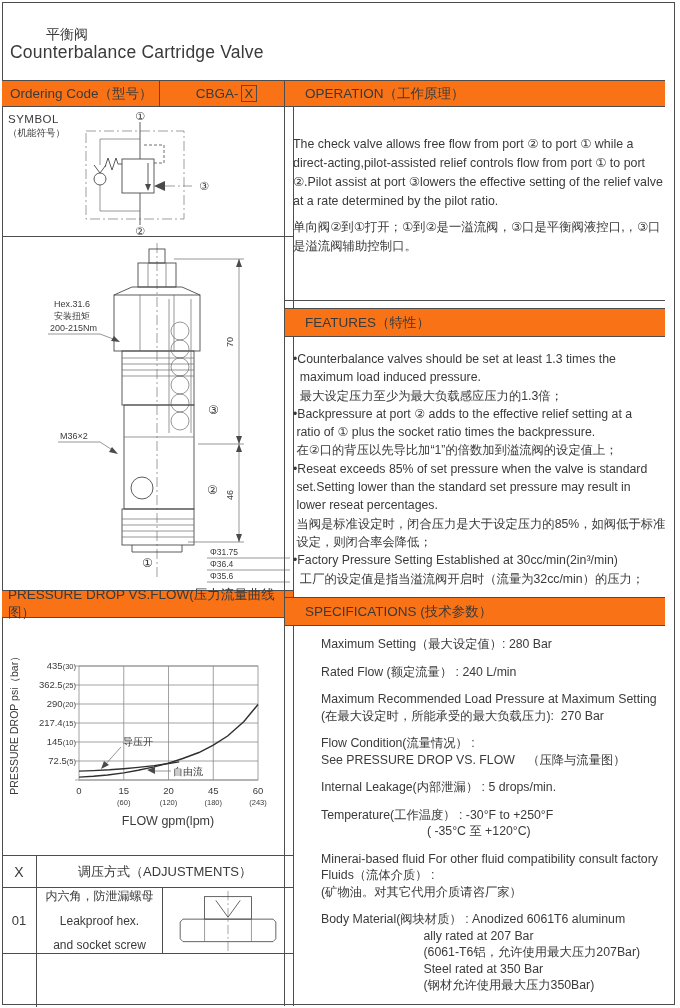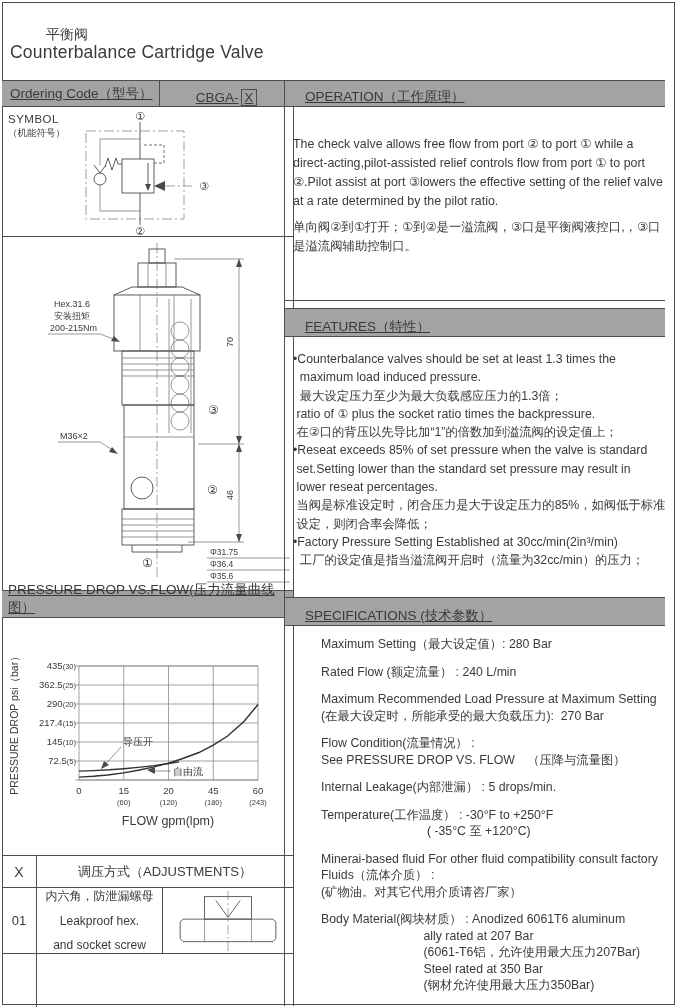--- a/index.html
+++ b/index.html
@@ -7,21 +7,21 @@
     width:680px;height:1008px;position:relative;background:#fff;
     font-family:"Liberation Sans","DejaVu Sans",sans-serif;
     color:#3a3a3a; overflow:hidden;
   }
   .abs{position:absolute;}
   .frame{left:2px;top:2px;width:673px;height:1003px;border:1px solid #4d4d4d;box-sizing:border-box;}
   .title-zh{left:10px;top:26px;font-size:14px;margin-left:36px;}
   .title-en{left:10px;top:42px;font-size:17.5px;letter-spacing:.2px;}
   .col-left{left:2px;top:80px;width:291px;height:926px;border-right:1px solid #4d4d4d;box-sizing:content-box;}
   .col-right{left:284px;top:80px;width:380px;height:926px;border-left:1px solid #4d4d4d;padding-left:34px;}
-  .band{border-top:1px solid #4d4d4d;border-bottom:1px solid #4d4d4d;display:flex;align-items:flex-end;font-size:13.5px;box-sizing:border-box;background:#a3a3a3;text-decoration:underline;}
+  .band{border-top:1px solid #4d4d4d;border-bottom:1px solid #4d4d4d;display:flex;align-items:center;font-size:13.5px;box-sizing:border-box;background:#f97316;}
   
   .ordering-row{left:0;top:0;width:291px;height:27px;}
   .ordering-label{width:158px;height:100%;display:flex;align-items:center;padding-left:8px;border-right:1px solid #4d4d4d;box-sizing:border-box;}
   .ordering-code{flex:1;display:flex;align-items:center;justify-content:center;font-size:13.5px;}
   .code-x{border:1px solid #4d4d4d;padding:0 3px;margin-left:2px;font-size:13px;line-height:15px;}
   .symbol-sec{left:0;top:27px;width:291px;height:130px;border-bottom:1px solid #4d4d4d;box-sizing:border-box;}
   .symbol-label{left:6px;top:6px;font-size:11.5px;letter-spacing:.5px;}
   .symbol-sub{left:6px;top:20px;font-size:9.5px;}
   .drawing-sec{left:0;top:157px;width:291px;height:353px;}
   .chart-hdr{left:0;top:510px;width:291px;height:28px;padding-left:6px;font-size:13.5px;}
@@ -235,20 +235,21 @@
   <div class="abs band op-hdr">OPERATION（工作原理）</div>
   <div class="abs op-en">The check valve allows free flow from port ② to port ① while a direct-acting,pilot-assisted relief controls flow from port ① to port ②.Pilot assist at port ③lowers the effective setting of the relief valve at a rate determined by the pilot ratio.</div>
   <div class="abs op-zh">单向阀②到①打开；①到②是一溢流阀，③口是平衡阀液控口,，③口是溢流阀辅助控制口。</div>
   <div class="abs op-endline"></div>
 
   <div class="abs band feat-hdr">FEATURES（特性）</div>
   <div class="abs feat-body">
       <div>•Counterbalance valves should be set at least 1.3 times the</div>
       <div>  maximum load induced pressure.</div>
       <div>  最大设定压力至少为最大负载感应压力的1.3倍；</div>
+      <div>•Backpressure at port ② adds to the effective relief setting at a</div>
       <div> ratio of ① plus the socket ratio times the backpressure.</div>
       <div> 在②口的背压以先导比加“1”的倍数加到溢流阀的设定值上；</div>
       <div>•Reseat exceeds 85% of set pressure when the valve is standard</div>
       <div> set.Setting lower than the standard set pressure may result in</div>
       <div> lower reseat percentages.</div>
       <div> 当阀是标准设定时，闭合压力是大于设定压力的85%，如阀低于标准</div>
       <div> 设定，则闭合率会降低；</div>
       <div>•Factory Pressure Setting Established at 30cc/min(2in³/min)</div>
       <div>  工厂的设定值是指当溢流阀开启时（流量为32cc/min）的压力；</div>
     </div>

